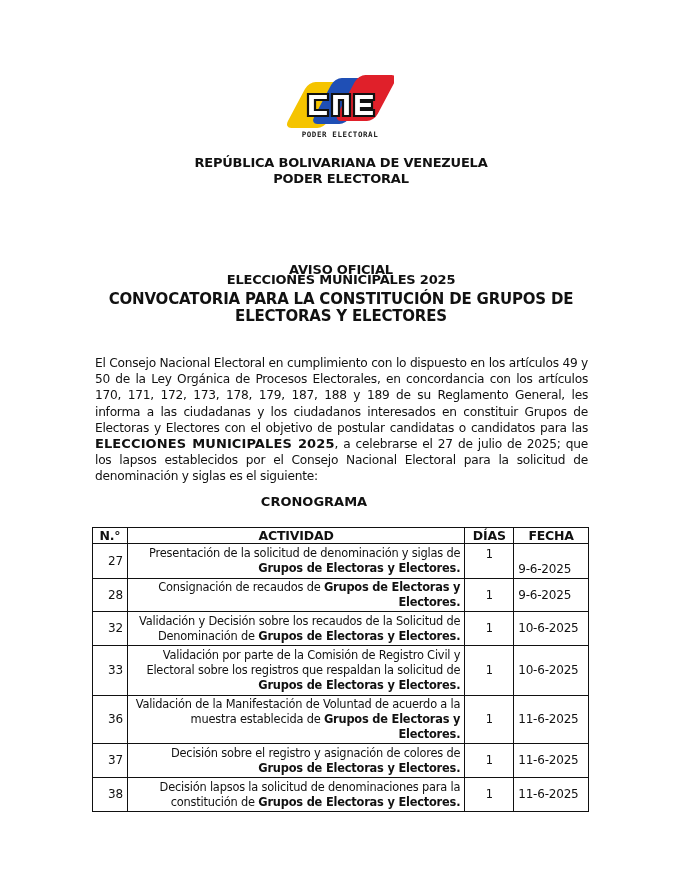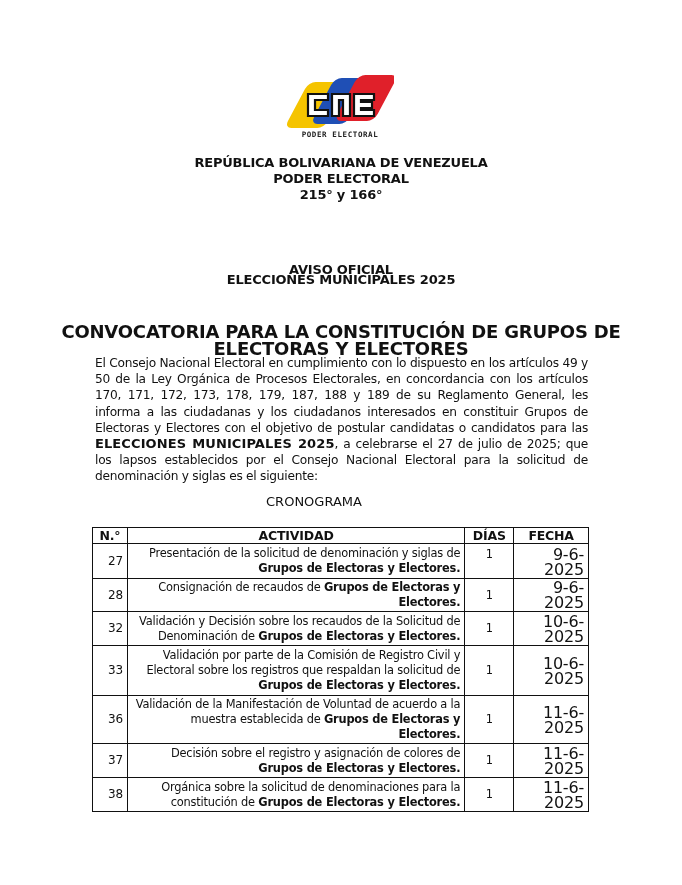--- a/index.html
+++ b/index.html
@@ -8,34 +8,34 @@
   .logo { position: absolute; left: 286px; top: 72px; width: 108px; height: 70px; }
   .logo svg { display: block; }
   .logo-caption { position: absolute; left: 286px; top: 130px; width: 108px; text-align: center;
                   font-family: "DejaVu Sans Mono", monospace; font-size: 7.5px; letter-spacing: 0.6px;
                   color: #222; font-weight: bold; }
   .hdr { position: absolute; left: 0; width: 682px; text-align: center; font-weight: bold;
          font-size: 13px; line-height: 16px; letter-spacing: -0.2px; }
   .h1 { top: 155px; }
   .h-aviso { top: 238px; margin-top: 24px; }
   .h-elec { top: 272px; }
-  .h-conv { top: 323px; font-size: 18px; line-height: 17px; }
+  .h-conv { top: 291px; font-size: 15px; line-height: 17px; }
   .para { position: absolute; left: 95px; width: 493px; top: 355px; font-size: 12.2px; line-height: 16.2px;
           text-align: justify; letter-spacing: -0.25px; }
   .para b { font-size: 13px; letter-spacing: 0.1px; }
   .crono { position: absolute; left: 0; width: 628px; top: 494px; text-align: center;
-           font-weight: normal; font-size: 13px; }
+           font-weight: bold; font-size: 13px; }
   table.cron { position: absolute; left: 92px; top: 527px; width: 497px; border-collapse: collapse;
                font-size: 11.4px; line-height: 15px; letter-spacing: -0.2px; }
   table.cron th, table.cron td { border: 1.3px solid #111; padding: 0 4px; vertical-align: middle; }
   table.cron th { font-weight: bold; font-size: 12.5px; height: 15px; line-height: 15px; }
   td.num { text-align: right; width: 26px; font-size: 12px; }
   td.act { text-align: right; width: 331px; padding-left: 5px; }
   td.dias { text-align: center; width: 40px; }
-  td.fecha { text-align: right; width: 66px; font-size: 16px; }
+  td.fecha { text-align: left; width: 66px; font-size: 12px; }
   td.fecha.low { vertical-align: bottom; padding-bottom: 1px; }
   td.dias.top { vertical-align: top; padding-top: 3px; }
   .r27 td { height: 31px; } .r28 td { height: 32px; } .r32 td { height: 33px; }
   .r33 td { height: 49px; } .r36 td { height: 47px; } .r37 td { height: 33px; } .r38 td { height: 33px; }
   b { font-weight: bold; }
 </style>
 </head>
 <body>
 
 <div class="logo">
@@ -50,21 +50,20 @@
       <path d="M46 22 h18 v22 h-7 v-16 h-4 v16 h-7 z"></path>
       <path d="M68 22 h20 v6 h-13 v2 h11 v6 h-11 v2 h13 v6 h-20 z"></path>
     </g>
   </svg>
 </div>
 <div class="logo-caption">PODER ELECTORAL</div>
 
 <div class="hdr h1">
   <div>REPÚBLICA BOLIVARIANA DE VENEZUELA</div>
   <div>PODER ELECTORAL</div>
-  <div>215° y 166°</div>
 </div>
 <div class="hdr h-aviso">AVISO OFICIAL</div>
 <div class="hdr h-elec">ELECCIONES MUNICIPALES 2025</div>
 <div class="hdr h-conv">
   <div>CONVOCATORIA PARA LA CONSTITUCIÓN DE GRUPOS DE</div>
   <div>ELECTORAS Y ELECTORES</div>
 </div>
 
 <p class="para" style="margin:0;"><span>El Consejo Nacional Electoral en cumplimiento con lo dispuesto en los artículos 49 y 50 de la Ley Orgánica de Procesos Electorales, en concordancia con los artículos 170, 171, 172, 173, 178, 179, 187, 188 y 189 de su Reglamento General, les informa a las ciudadanas y los ciudadanos interesados en constituir Grupos de Electoras y Electores con el objetivo de postular candidatas o candidatos para las </span><b>ELECCIONES MUNICIPALES 2025</b><span>, a celebrarse el 27 de julio de 2025; que los lapsos establecidos por el Consejo Nacional Electoral para la solicitud de denominación y siglas es el siguiente:</span></p>
 
@@ -111,18 +110,18 @@
       <td class="fecha">11-6-2025</td>
     </tr>
     <tr class="r37">
       <td class="num">37</td>
       <td class="act"><span>Decisión sobre el registro y asignación de colores de </span><b>Grupos de Electoras y Electores.</b></td>
       <td class="dias">1</td>
       <td class="fecha">11-6-2025</td>
     </tr>
     <tr class="r38">
       <td class="num">38</td>
-      <td class="act"><span>Orgánica sobre la solicitud de denominaciones para la constitución de </span><b>Grupos de Electoras y Electores.</b></td>
+      <td class="act"><span>Decisión lapsos la solicitud de denominaciones para la constitución de </span><b>Grupos de Electoras y Electores.</b></td>
       <td class="dias">1</td>
       <td class="fecha">11-6-2025</td>
     </tr>
   </tbody>
 </table>
 
 </body></html>

